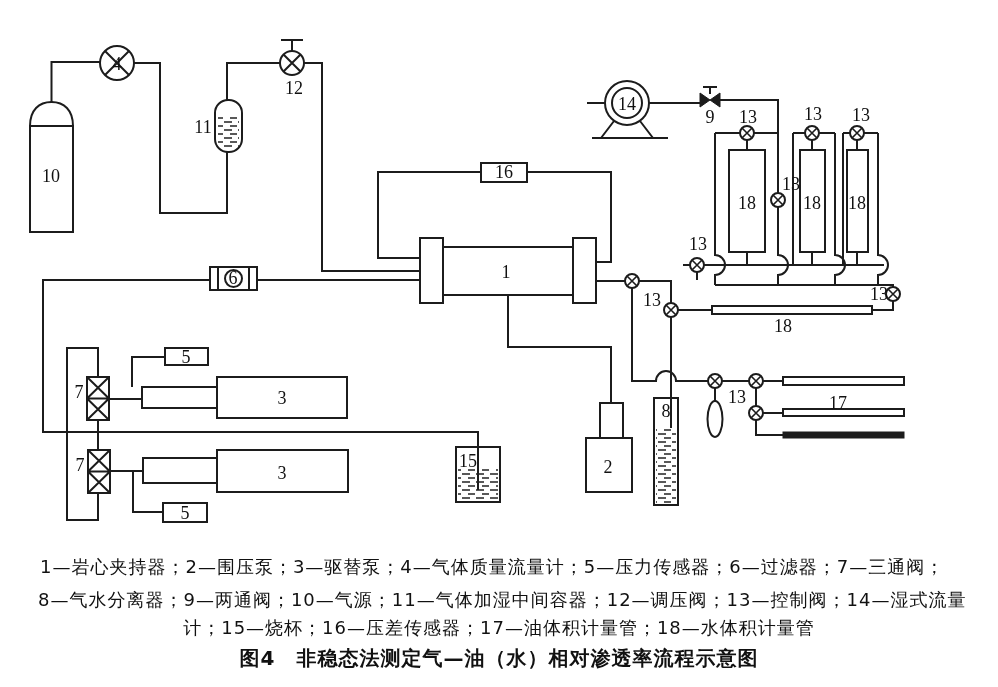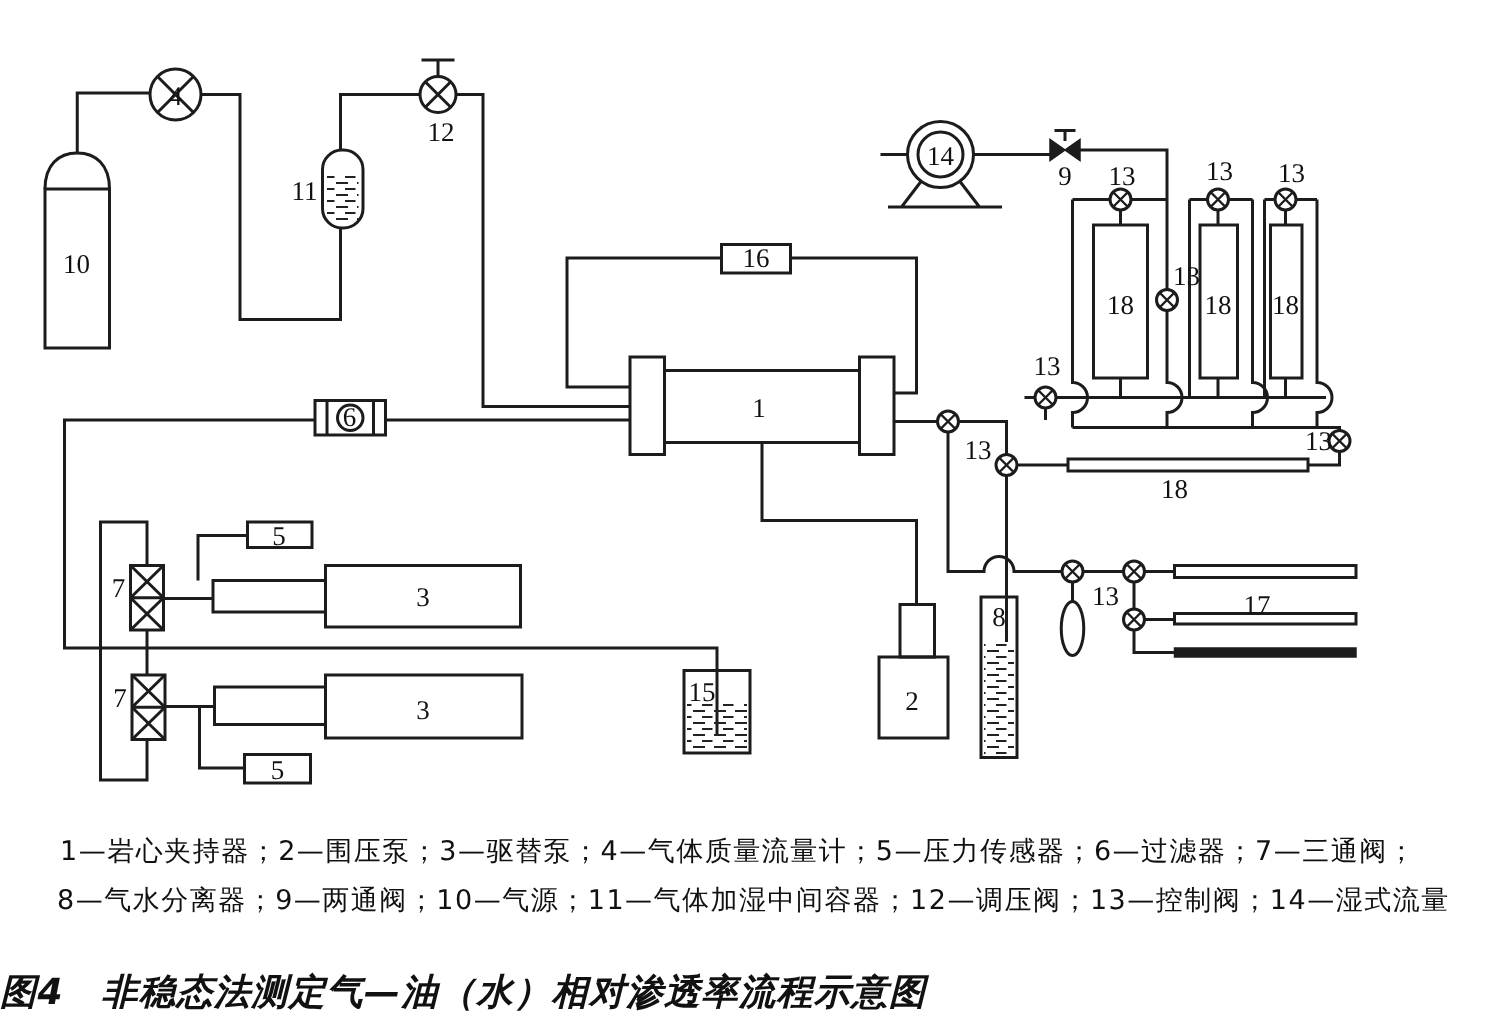--- a/index.html
+++ b/index.html
@@ -13,21 +13,21 @@
   .wbox{fill:#ffffff;stroke:#1c1c1c;stroke-width:2;}
   text.num{font-family:"Liberation Serif","DejaVu Serif",serif;font-size:18px;fill:#111;text-anchor:middle;}
   .cap{
     position:absolute;left:0;width:998px;color:#111;
     font-family:"DejaVu Sans","Liberation Sans",sans-serif;
     font-size:18px;letter-spacing:1px;white-space:nowrap;
   }
   .cap1{top:555px;padding-left:40px;}
   .cap2{top:588px;padding-left:38px;}
   .cap3{top:616px;text-align:center;}
-  .capt{top:645px;font-weight:bold;font-size:24px;font-style:italic;}
+  .capt{top:645px;text-align:center;font-weight:bold;font-size:20px;}
 </style>
 </head>
 <body>
 
 <div class="page">
 <svg width="998" height="687" viewBox="0 0 998 687">
   <defs>
     <pattern id="water" width="14" height="8" patternUnits="userSpaceOnUse">
       <path d="M0,2 h8 M6,6 h7" stroke="#222" stroke-width="1.4" fill="none"></path>
     </pattern>
@@ -185,14 +185,15 @@
   <text class="num" x="186" y="363">5</text>
   <text class="num" x="282" y="404">3</text>
   <text class="num" x="79" y="398">7</text>
   <text class="num" x="185" y="519">5</text>
   <text class="num" x="282" y="479">3</text>
   <text class="num" x="80" y="471">7</text>
 </svg>
 
 <div class="cap cap1">1—岩心夹持器；2—围压泵；3—驱替泵；4—气体质量流量计；5—压力传感器；6—过滤器；7—三通阀；</div>
 <div class="cap cap2">8—气水分离器；9—两通阀；10—气源；11—气体加湿中间容器；12—调压阀；13—控制阀；14—湿式流量</div>
+<div class="cap cap3">计；15—烧杯；16—压差传感器；17—油体积计量管；18—水体积计量管</div>
 <div class="cap capt">图4　非稳态法测定气—油（水）相对渗透率流程示意图</div>
 </div>
 
 </body></html>

